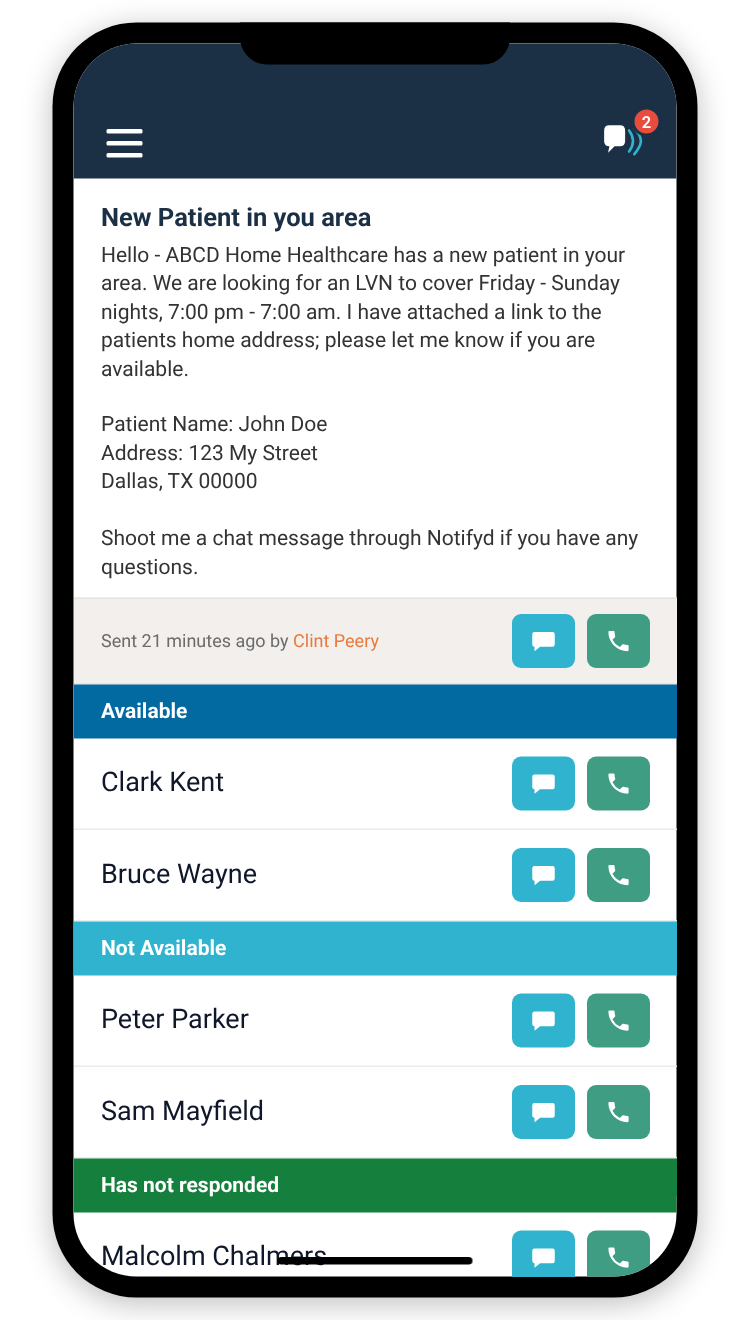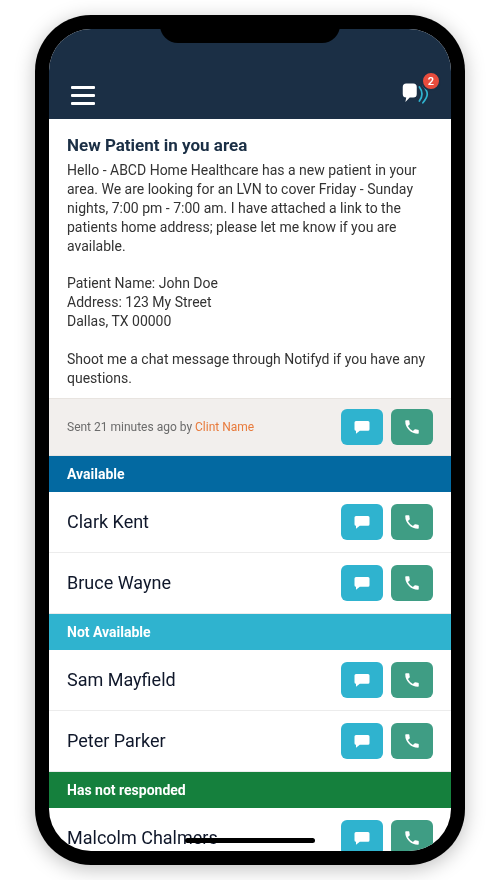--- a/index.html
+++ b/index.html
@@ -198,21 +198,21 @@
 
 Patient Name: John Doe
 Address: 123 My Street
                   Dallas, TX 00000
 
 Shoot me a chat message through Notifyd if you have any questions.</div>
       </div>
 
       <div class="sent-bar">
         <div>
-          <span>Sent 21 minutes ago by </span><span class="sender-name">Clint Name</span>
+          <span>Sent 21 minutes ago by </span><span class="sender-name">Clint Peery</span>
         </div>
         <div class="action-pair">
           <div class="btn-icon btn-chat">
             <svg viewBox="0 0 24 24" width="18" height="18">
                 <path d="M4 4h16a2 2 0 0 1 2 2v9a2 2 0 0 1-2 2H9l-5 4v-4a2 2 0 0 1-2-2V6a2 2 0 0 1 2-2z" fill="#fff"></path>
               </svg>
           </div>
           <div class="btn-icon btn-call">
             <svg viewBox="0 0 24 24" width="18" height="18">
                 <path d="M6.6 10.8a15 15 0 0 0 6.6 6.6l2.2-2.2a1 1 0 0 1 1-.25 11.4 11.4 0 0 0 3.6.58 1 1 0 0 1 1 1V20a1 1 0 0 1-1 1A17 17 0 0 1 3 4a1 1 0 0 1 1-1h3.5a1 1 0 0 1 1 1 11.4 11.4 0 0 0 .57 3.6 1 1 0 0 1-.25 1z" fill="#fff"></path>
@@ -248,36 +248,36 @@
           <div class="btn-icon btn-call">
               <svg viewBox="0 0 24 24" width="18" height="18">
                 <path d="M6.6 10.8a15 15 0 0 0 6.6 6.6l2.2-2.2a1 1 0 0 1 1-.25 11.4 11.4 0 0 0 3.6.58 1 1 0 0 1 1 1V20a1 1 0 0 1-1 1A17 17 0 0 1 3 4a1 1 0 0 1 1-1h3.5a1 1 0 0 1 1 1 11.4 11.4 0 0 0 .57 3.6 1 1 0 0 1-.25 1z" fill="#fff"></path>
               </svg>
             </div>
         </div>
       </div>
 
       <div class="section-header sec-notinterested">Not Available</div>
       <div class="person-row">
+        <div class="person-name">Peter Parker</div>
+        <div class="action-pair">
+          <div class="btn-icon btn-chat">
+              <svg viewBox="0 0 24 24" width="18" height="18">
+                <path d="M4 4h16a2 2 0 0 1 2 2v9a2 2 0 0 1-2 2H9l-5 4v-4a2 2 0 0 1-2-2V6a2 2 0 0 1 2-2z" fill="#fff"></path>
+              </svg>
+            </div>
+          <div class="btn-icon btn-call">
+              <svg viewBox="0 0 24 24" width="18" height="18">
+                <path d="M6.6 10.8a15 15 0 0 0 6.6 6.6l2.2-2.2a1 1 0 0 1 1-.25 11.4 11.4 0 0 0 3.6.58 1 1 0 0 1 1 1V20a1 1 0 0 1-1 1A17 17 0 0 1 3 4a1 1 0 0 1 1-1h3.5a1 1 0 0 1 1 1 11.4 11.4 0 0 0 .57 3.6 1 1 0 0 1-.25 1z" fill="#fff"></path>
+              </svg>
+            </div>
+        </div>
+      </div>
+      <div class="person-row">
         <div class="person-name">Sam Mayfield</div>
-        <div class="action-pair">
-          <div class="btn-icon btn-chat">
-              <svg viewBox="0 0 24 24" width="18" height="18">
-                <path d="M4 4h16a2 2 0 0 1 2 2v9a2 2 0 0 1-2 2H9l-5 4v-4a2 2 0 0 1-2-2V6a2 2 0 0 1 2-2z" fill="#fff"></path>
-              </svg>
-            </div>
-          <div class="btn-icon btn-call">
-              <svg viewBox="0 0 24 24" width="18" height="18">
-                <path d="M6.6 10.8a15 15 0 0 0 6.6 6.6l2.2-2.2a1 1 0 0 1 1-.25 11.4 11.4 0 0 0 3.6.58 1 1 0 0 1 1 1V20a1 1 0 0 1-1 1A17 17 0 0 1 3 4a1 1 0 0 1 1-1h3.5a1 1 0 0 1 1 1 11.4 11.4 0 0 0 .57 3.6 1 1 0 0 1-.25 1z" fill="#fff"></path>
-              </svg>
-            </div>
-        </div>
-      </div>
-      <div class="person-row">
-        <div class="person-name">Peter Parker</div>
         <div class="action-pair">
           <div class="btn-icon btn-chat">
               <svg viewBox="0 0 24 24" width="18" height="18">
                 <path d="M4 4h16a2 2 0 0 1 2 2v9a2 2 0 0 1-2 2H9l-5 4v-4a2 2 0 0 1-2-2V6a2 2 0 0 1 2-2z" fill="#fff"></path>
               </svg>
             </div>
           <div class="btn-icon btn-call">
               <svg viewBox="0 0 24 24" width="18" height="18">
                 <path d="M6.6 10.8a15 15 0 0 0 6.6 6.6l2.2-2.2a1 1 0 0 1 1-.25 11.4 11.4 0 0 0 3.6.58 1 1 0 0 1 1 1V20a1 1 0 0 1-1 1A17 17 0 0 1 3 4a1 1 0 0 1 1-1h3.5a1 1 0 0 1 1 1 11.4 11.4 0 0 0 .57 3.6 1 1 0 0 1-.25 1z" fill="#fff"></path>
               </svg>

